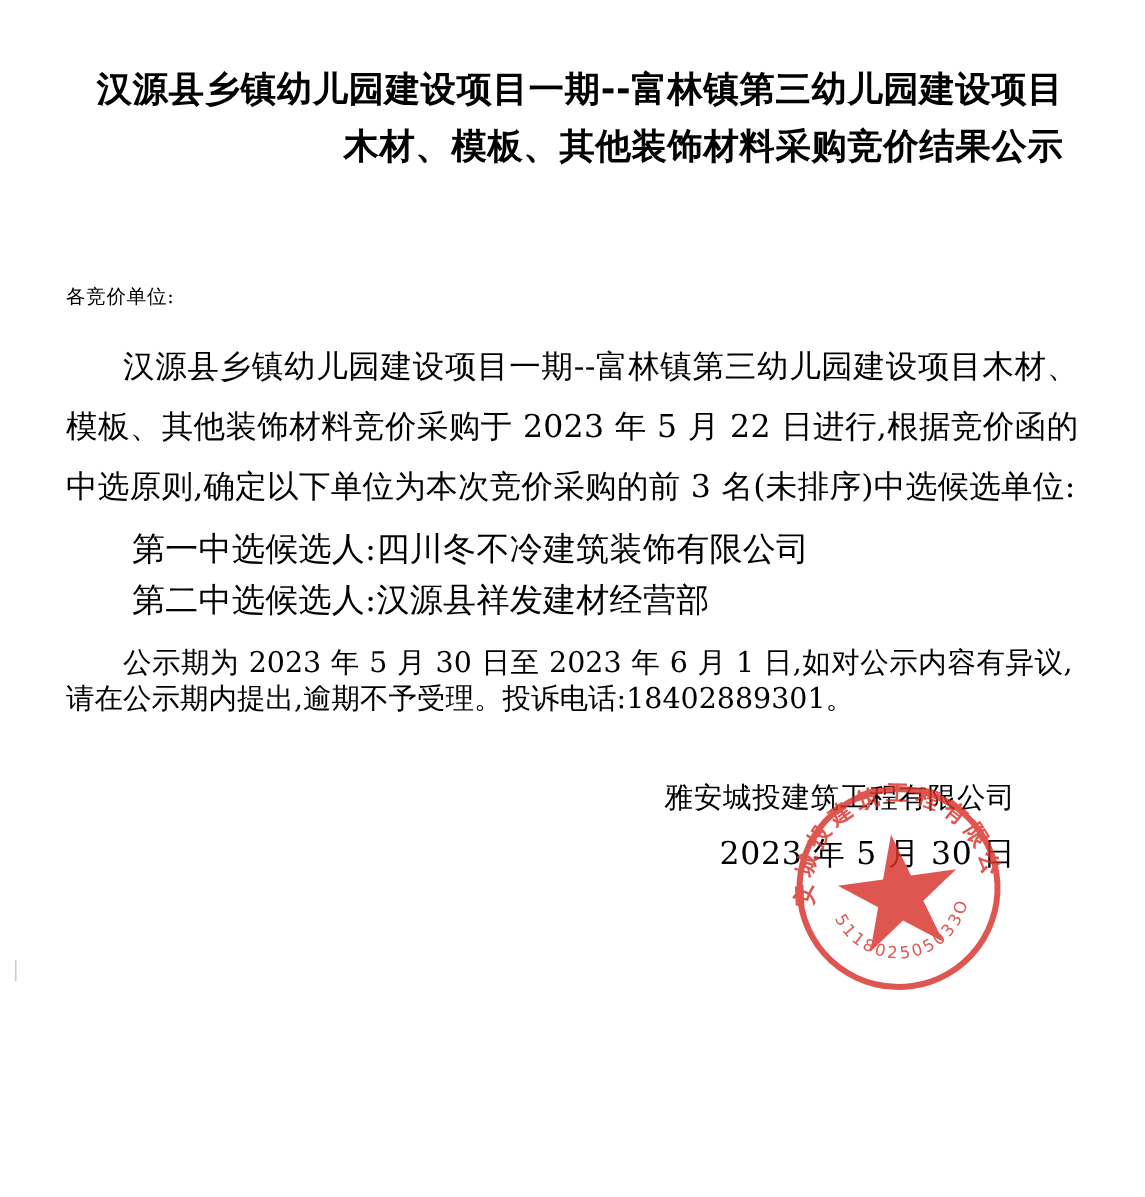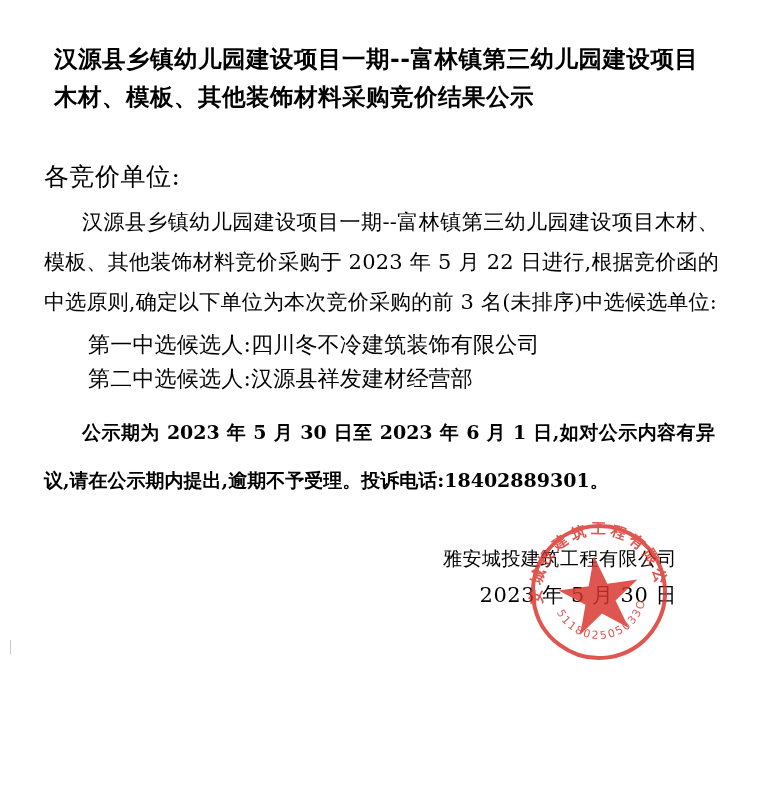--- a/index.html
+++ b/index.html
@@ -16,32 +16,32 @@
     overflow: hidden;
   }
   .page {
     position: relative;
     width: 763px;
     height: 798px;
     box-sizing: border-box;
     padding: 26px 44px 0 44px;
   }
   .doc-title {
-    text-align: left;
+    text-align: right;
     font-family: "DejaVu Sans", "Liberation Sans", sans-serif;
     font-weight: bold;
     font-size: 23.5px;
     line-height: 38px;
     letter-spacing: 0.5px;
     margin: 14px 10px 0 10px;
     color: #000;
   }
   .salutation {
-    margin-top: 46px;
-    font-size: 25px;
+    margin-top: 68px;
+    font-size: 13px;
     line-height: 30px;
     letter-spacing: 0.5px;
   }
   .para {
     font-size: 21px;
     line-height: 40px;
     text-align: justify;
     text-justify: inter-ideograph;
     letter-spacing: 0.2px;
     margin: 10px 0 0 0;
@@ -54,26 +54,25 @@
     line-height: 34px;
     margin: 0;
     padding-left: 44px;
     letter-spacing: 0.2px;
   }
   .candidates {
     margin-top: 6px;
   }
   .para2 {
     font-size: 19px;
-    line-height: 48px;
+    line-height: 24px;
     text-align: justify;
     text-justify: inter-ideograph;
     margin: 12px 4px 0 0;
     text-indent: 38px;
-    font-weight: bold;
   }
   .signature {
     margin-top: 34px;
     text-align: right;
     padding-right: 42px;
     font-size: 19px;
     line-height: 40px;
     letter-spacing: 0.5px;
   }
   .sign-date {

